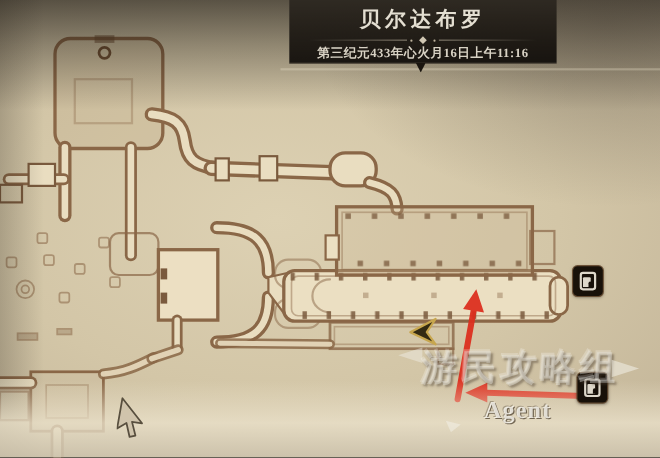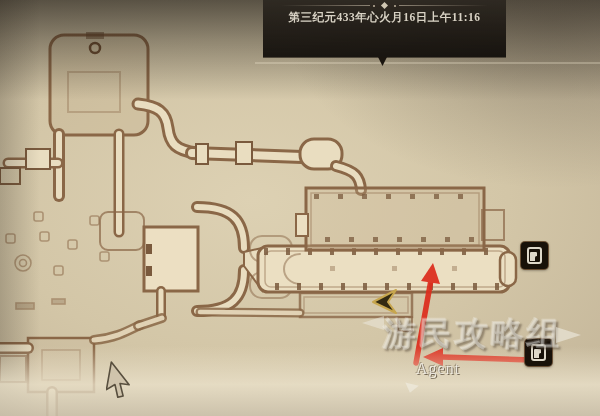--- a/index.html
+++ b/index.html
@@ -60,21 +60,21 @@
 
   
   .wm-text{left:383px;top:312px;font-size:33px;font-weight:700;letter-spacing:3px;
     color:rgba(238,238,232,.40);transform:skewX(-4deg);
     text-shadow:2px 2px 2px rgba(70,58,44,.45), -1px -1px 0 rgba(255,255,255,.25);
     font-family:"Liberation Sans","DejaVu Sans",sans-serif;pointer-events:none;}
   .wm-tri-r{left:556px;top:327px;width:0;height:0;border-left:25px solid rgba(242,240,232,.55);
     border-top:8px solid transparent;border-bottom:8px solid transparent;pointer-events:none;}
   .wm-tri-l{left:362px;top:316px;width:0;height:0;border-right:22px solid rgba(242,240,232,.45);
     border-top:7px solid transparent;border-bottom:7px solid transparent;pointer-events:none;}
-  .wm-credit{left:416px;top:360px;font-size:16px;font-weight:400;letter-spacing:1px;
+  .wm-credit{left:440px;top:360px;font-size:22px;font-weight:700;letter-spacing:1px;
     color:rgba(246,243,236,.85);font-family:"Liberation Serif","DejaVu Serif",serif;
     text-shadow:1px 1px 0 rgba(85,72,55,.8), -1px -1px 0 rgba(85,72,55,.4);pointer-events:none;}
   .wm-chevron{left:404px;top:384px;width:0;height:0;border-top:9px solid rgba(244,241,233,.5);
     border-left:7px solid transparent;border-right:7px solid transparent;
     transform:rotate(14deg);pointer-events:none;}
 </style>
 </head>
 <body>
 
 <div id="stage">
@@ -196,20 +196,21 @@
     </g>
   </svg>
 
   <div class="shade-top"></div>
   <div class="shade-tr"></div>
   <div class="seam"></div>
   <div class="shade-left"></div>
   <div class="fog-bottom"></div>
 
   <div id="title-banner">
+    <div class="title">贝尔达布罗</div>
     <div class="orn">
       <div class="ln"></div>
         <div class="dot"></div>
         <div class="dmd"></div>
         <div class="dot"></div>
         <div class="ln r"></div>
     </div>
     <div class="date">第三纪元433年心火月16日上午11:16</div>
   </div>
   <div class="tassel"></div>

